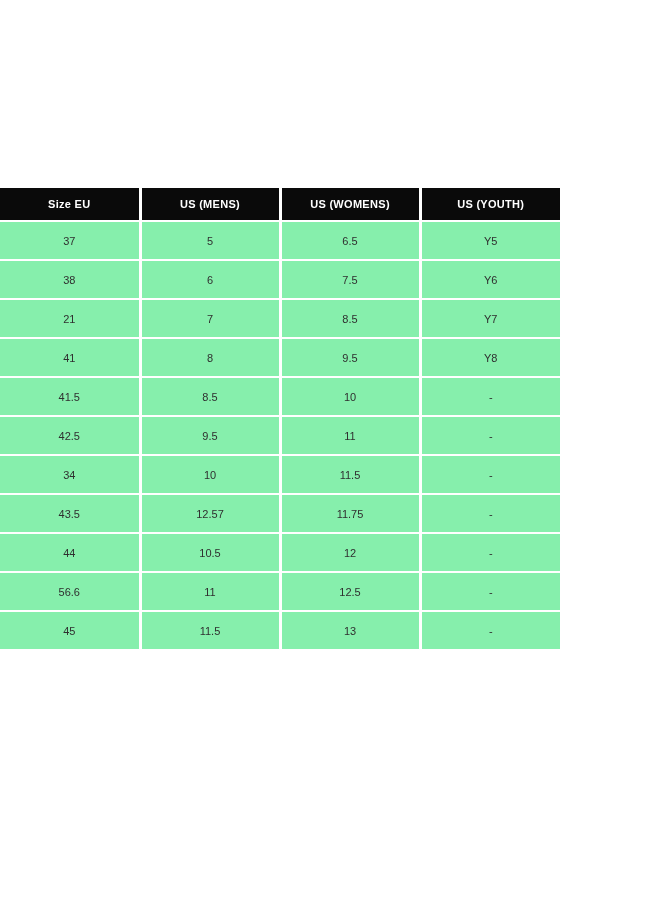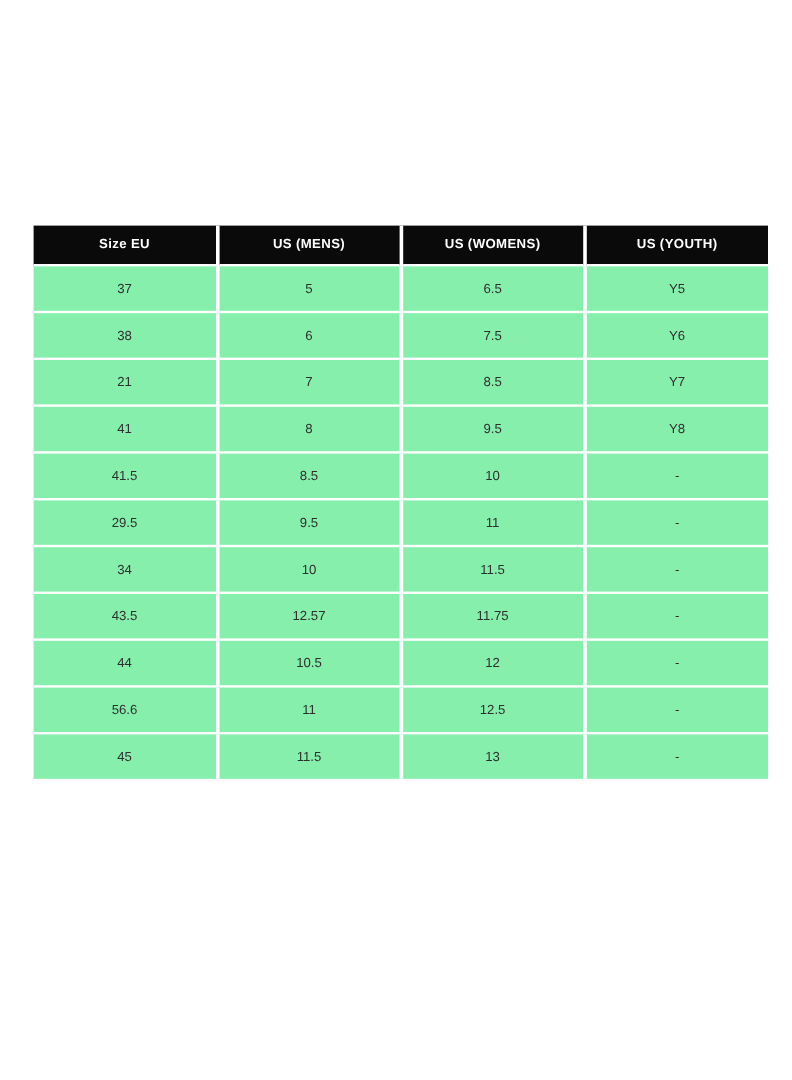--- a/index.html
+++ b/index.html
@@ -8,22 +8,21 @@
   }
   body {
     width: 660px;
     height: 900px;
     background: #ffffff;
     font-family: "Liberation Sans", sans-serif;
     overflow: hidden;
   }
   .table-wrap {
     padding-top: 188px;
-    width: 612px;
-    margin-left: 28px;
+    width: 560px;
   }
   table.size-chart {
     width: 100%;
     border-collapse: collapse;
     border-style: hidden; 
     table-layout: fixed;
   }
   table.size-chart th {
     background: #0a0a0a;
     color: #ffffff;
@@ -90,21 +89,21 @@
           <td>9.5</td>
           <td>Y8</td>
         </tr>
         <tr>
           <td>41.5</td>
           <td>8.5</td>
           <td>10</td>
           <td>-</td>
         </tr>
         <tr>
-          <td>29.5</td>
+          <td>42.5</td>
           <td>9.5</td>
           <td>11</td>
           <td>-</td>
         </tr>
         <tr>
           <td>34</td>
           <td>10</td>
           <td>11.5</td>
           <td>-</td>
         </tr>

